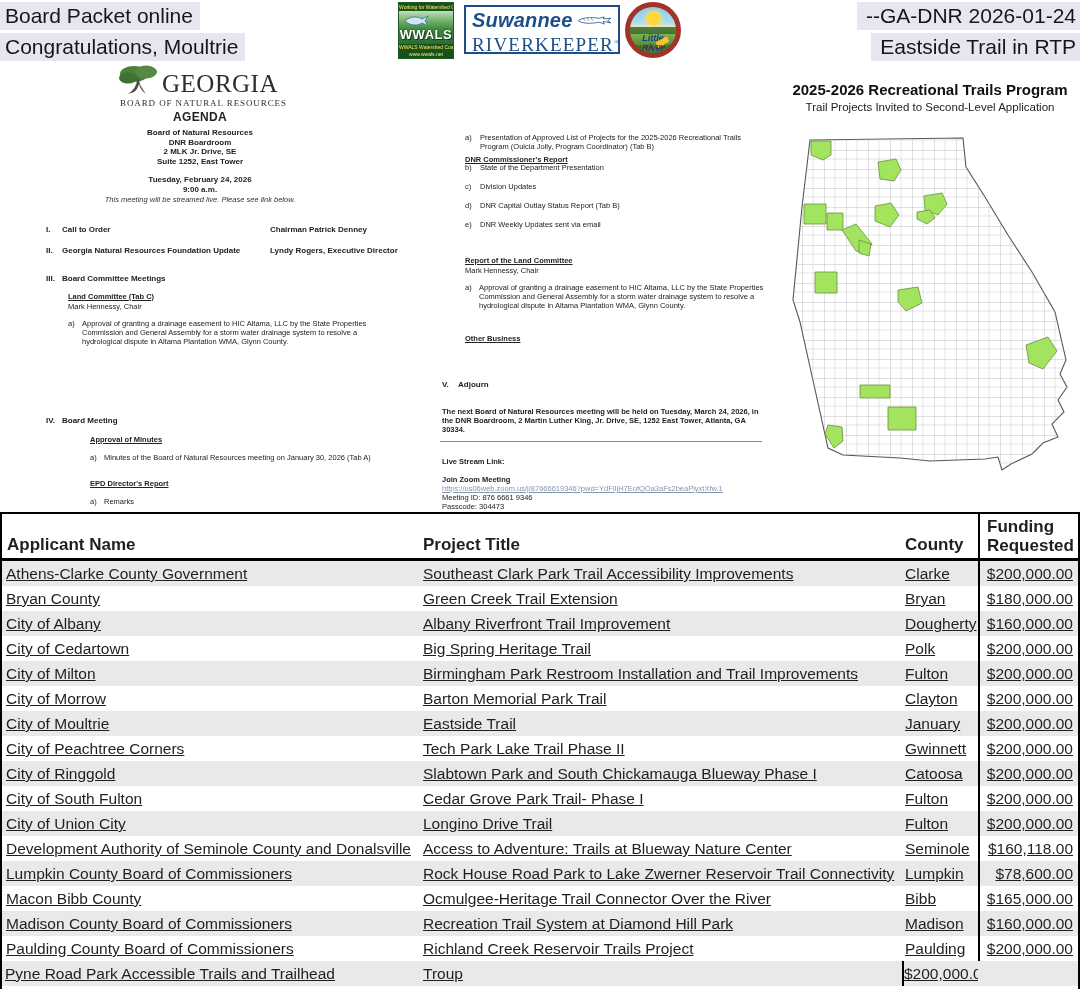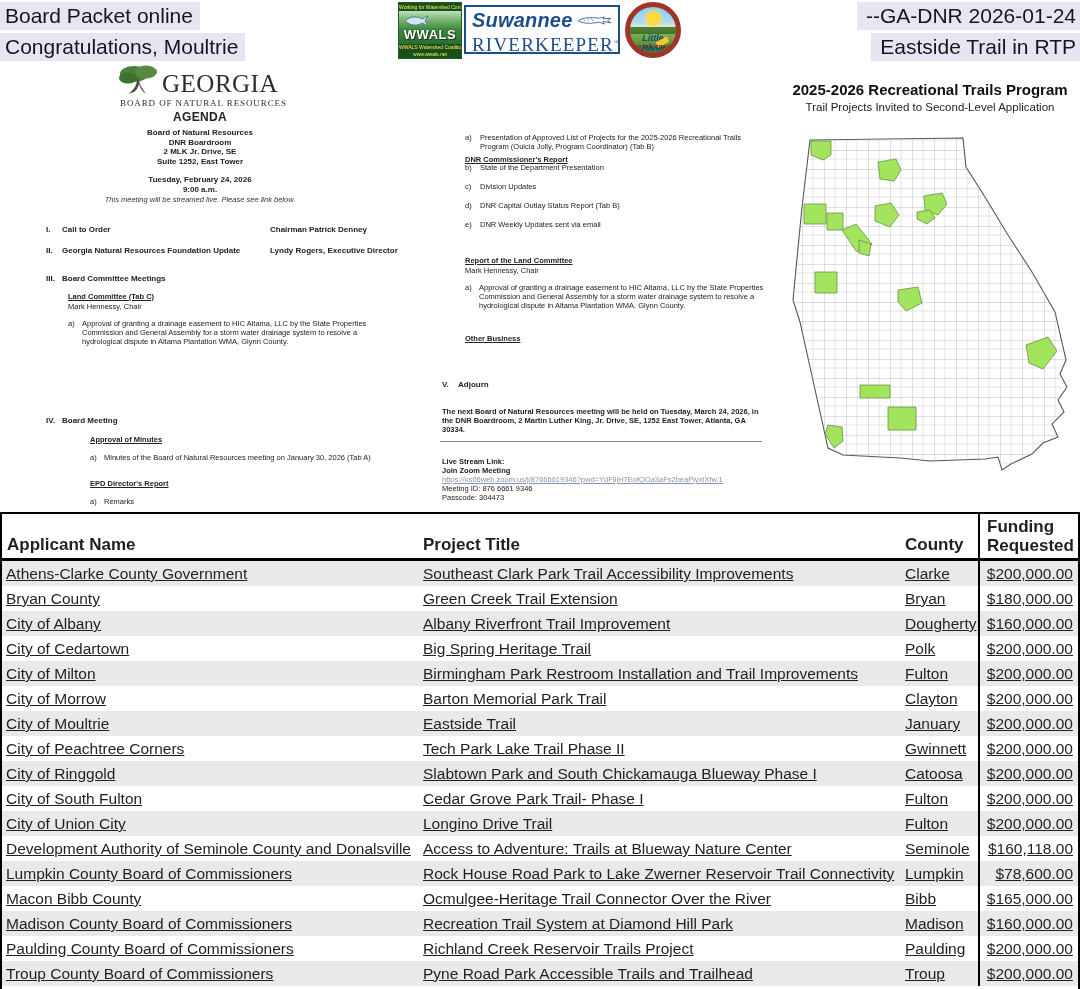--- a/index.html
+++ b/index.html
@@ -8,21 +8,21 @@
 
   
   .cap{position:absolute;top:2px;display:flex;flex-direction:column;gap:3px;}
   .cap-left{left:0;align-items:flex-start;}
   .cap-right{right:0;align-items:flex-end;}
   .cap span{display:inline-block;background:var(--highlight,#e6e6f2);font-size:21px;
             line-height:25px;padding:1px 7px 2px 5px;color:#15151c;}
   .cap-right span{padding:1px 4px 2px 9px;}
 
   
-  .wwals{position:absolute;left:398px;top:2px;width:64px;height:57px;display:flex;flex-direction:column;
+  .wwals{position:absolute;left:398px;top:2px;width:56px;height:57px;display:flex;flex-direction:column;
          border:1px solid #1d5c22;box-sizing:border-box;overflow:hidden;}
   .wwals .w-top{height:8px;background:var(--wwals-dark,#17501b);color:#ffe95e;font-size:5px;line-height:8px;
                 text-align:center;white-space:nowrap;overflow:hidden;}
   .wwals .w-mid{flex:1;position:relative;background:linear-gradient(180deg,#bfe0c0 0%,#77b36b 28%,#3f8a42 55%,#2c6d31 100%);}
   .wwals .w-name{position:absolute;left:0;right:0;bottom:2px;text-align:center;color:#fff;font-weight:bold;
                  font-size:13px;letter-spacing:.5px;text-shadow:0 0 2px #123e14,1px 1px 0 #123e14;}
   .wwals .w-fish{position:absolute;left:4px;top:3px;}
   .wwals .w-bot{height:14px;background:var(--wwals-dark,#17501b);color:#ffe95e;text-align:center;
                 font-size:5px;line-height:7px;white-space:nowrap;overflow:hidden;}
 
@@ -258,21 +258,21 @@
   </div>
 
   <div class="sub-block doc" style="left:442px;top:407px;width:322px;font-weight:bold;">
     <div>The next Board of Natural Resources meeting will be held on Tuesday, March 24, 2026, in the DNR Boardroom, 2 Martin Luther King, Jr. Drive, SE, 1252 East Tower, Atlanta, GA 30334.</div>
   </div>
 
   <div class="hr-line" style="top:441px;"></div>
 
   <div class="sub-block doc" style="left:442px;top:457px;width:322px;">
     <div style="font-weight:bold;">Live Stream Link:</div>
-    <div style="font-weight:bold;">Join Zoom Meeting</div>
+    <div style="font-weight:bold;margin-top:9px;">Join Zoom Meeting</div>
     <div class="zoom-link">https://us06web.zoom.us/j/87666619346?pwd=YdFIljH7EofQOa3aFs2beaPiyxtXfw.1</div>
     <div>Meeting ID: 876 6661 9346</div>
     <div>Passcode: 304473</div>
   </div>
 
   <div class="map-title">2025-2026 Recreational Trails Program</div>
   <div class="map-sub">Trail Projects Invited to Second-Level Application</div>
   <div class="map-box">
     <svg width="300" height="385" viewBox="0 0 300 385">
       <defs>
@@ -404,21 +404,20 @@
           <div class="tcell c3">Madison</div>
           <div class="tcell c4">$160,000.00</div>
         </div>
         <div class="trow">
           <div class="tcell c1">Paulding County Board of Commissioners</div>
           <div class="tcell c2">Richland Creek Reservoir Trails Project</div>
           <div class="tcell c3">Paulding</div>
           <div class="tcell c4">$200,000.00</div>
         </div>
         <div class="trow">
-          <div class="tcell c1">Troup County Board of Commissioners</div>
           <div class="tcell c2">Pyne Road Park Accessible Trails and Trailhead</div>
           <div class="tcell c3">Troup</div>
           <div class="tcell c4">$200,000.00</div>
         </div>
       </div>
   </div>
 
 </div>
 
 </body></html>

